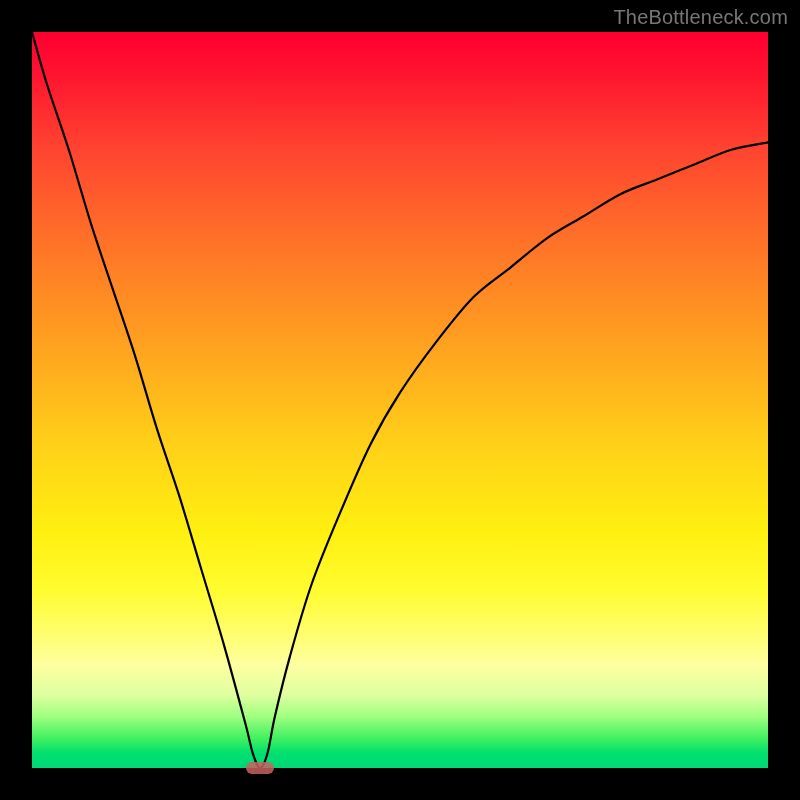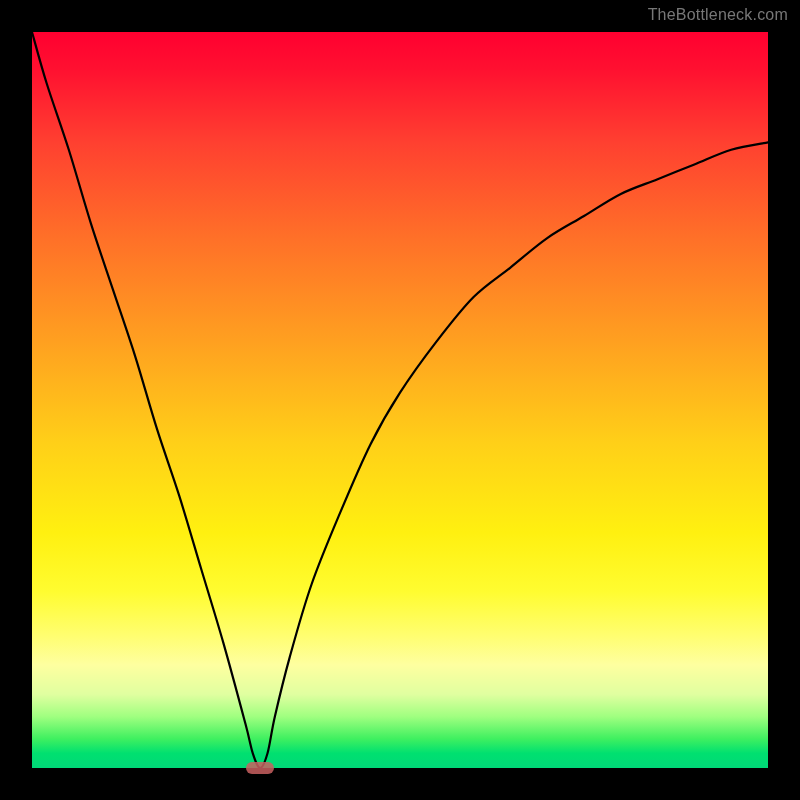--- a/index.html
+++ b/index.html
@@ -57,21 +57,21 @@
     top: 0;
     width: 736px;
     height: 736px;
     overflow: visible;
   }
   .watermark {
     position: absolute;
     top: 6px;
     right: 12px;
     color: #777;
-    font-size: 16px;
+    font-size: 20px;
     font-weight: 500;
     letter-spacing: 0.2px;
     user-select: none;
   }
 </style>
 </head>
 <body>
 
 <div class="frame">
   <div class="plot-area">

